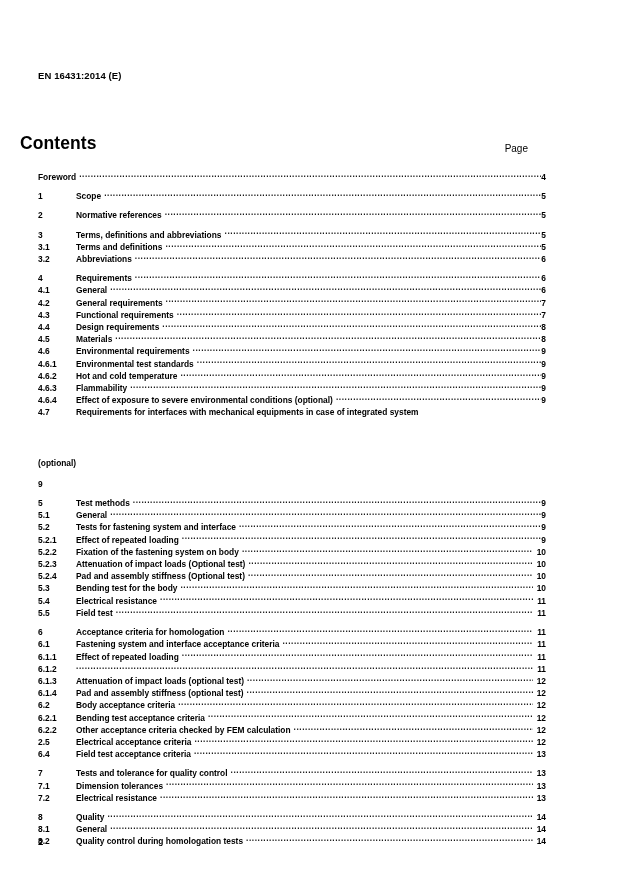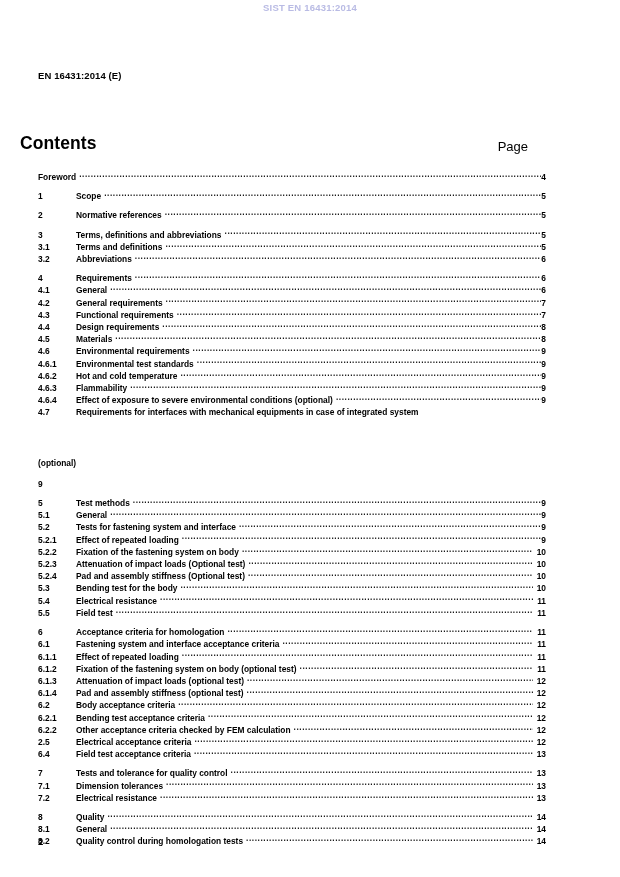--- a/index.html
+++ b/index.html
@@ -55,21 +55,21 @@
     display: flex;
     align-items: flex-end;
     justify-content: space-between;
   }
   .contents-title {
     font-size: 17.5px;
     font-weight: bold;
     letter-spacing: 0.1px;
   }
   .page-label {
-    font-size: 13px;
+    font-size: 10px;
     font-weight: normal;
   }
 
   
   .toc {
     position: absolute;
     top: 171px;
     left: 38px;
     width: 508px;
   }
@@ -147,21 +147,20 @@
     top: 836px;
     font-size: 9.5px;
     font-weight: bold;
   }
 </style>
 </head>
 <body>
 
 <div class="page">
 
-  <div class="watermark">SIST EN 16431:2014</div>
 
   <div class="running-head">EN 16431:2014 (E)</div>
 
   <div class="contents-head">
     <div class="contents-title">Contents</div>
     <div class="page-label">Page</div>
   </div>
 
   <div class="toc" id="toc-root">
       <div class="toc-entry">
@@ -351,21 +350,20 @@
         <span class="pnum wide">11</span>
       </div>
       <div class="toc-entry">
         <span class="num">6.1.1</span>
         <span class="title space-after">Effect of repeated loading</span>
         <span class="leader"></span>
         <span class="pnum wide">11</span>
       </div>
       <div class="toc-entry">
         <span class="num">6.1.2</span>
-        <span class="title space-after">Fixation of the fastening system on body (optional test)</span>
         <span class="leader"></span>
         <span class="pnum wide">11</span>
       </div>
       <div class="toc-entry">
         <span class="num">6.1.3</span>
         <span class="title space-after">Attenuation of impact loads (optional test)</span>
         <span class="leader"></span>
         <span class="pnum wide">12</span>
       </div>
       <div class="toc-entry">

